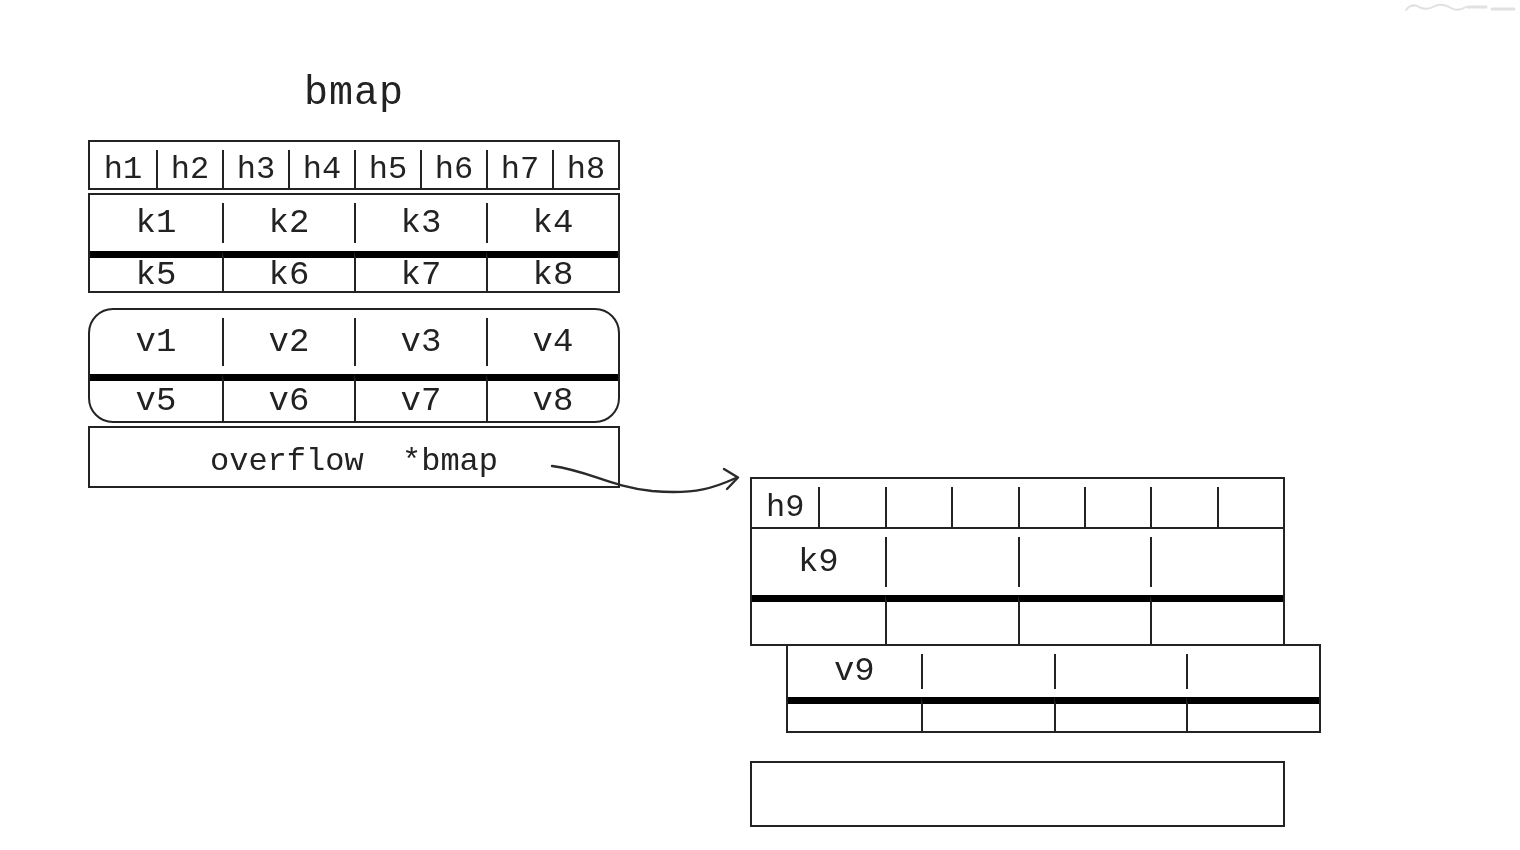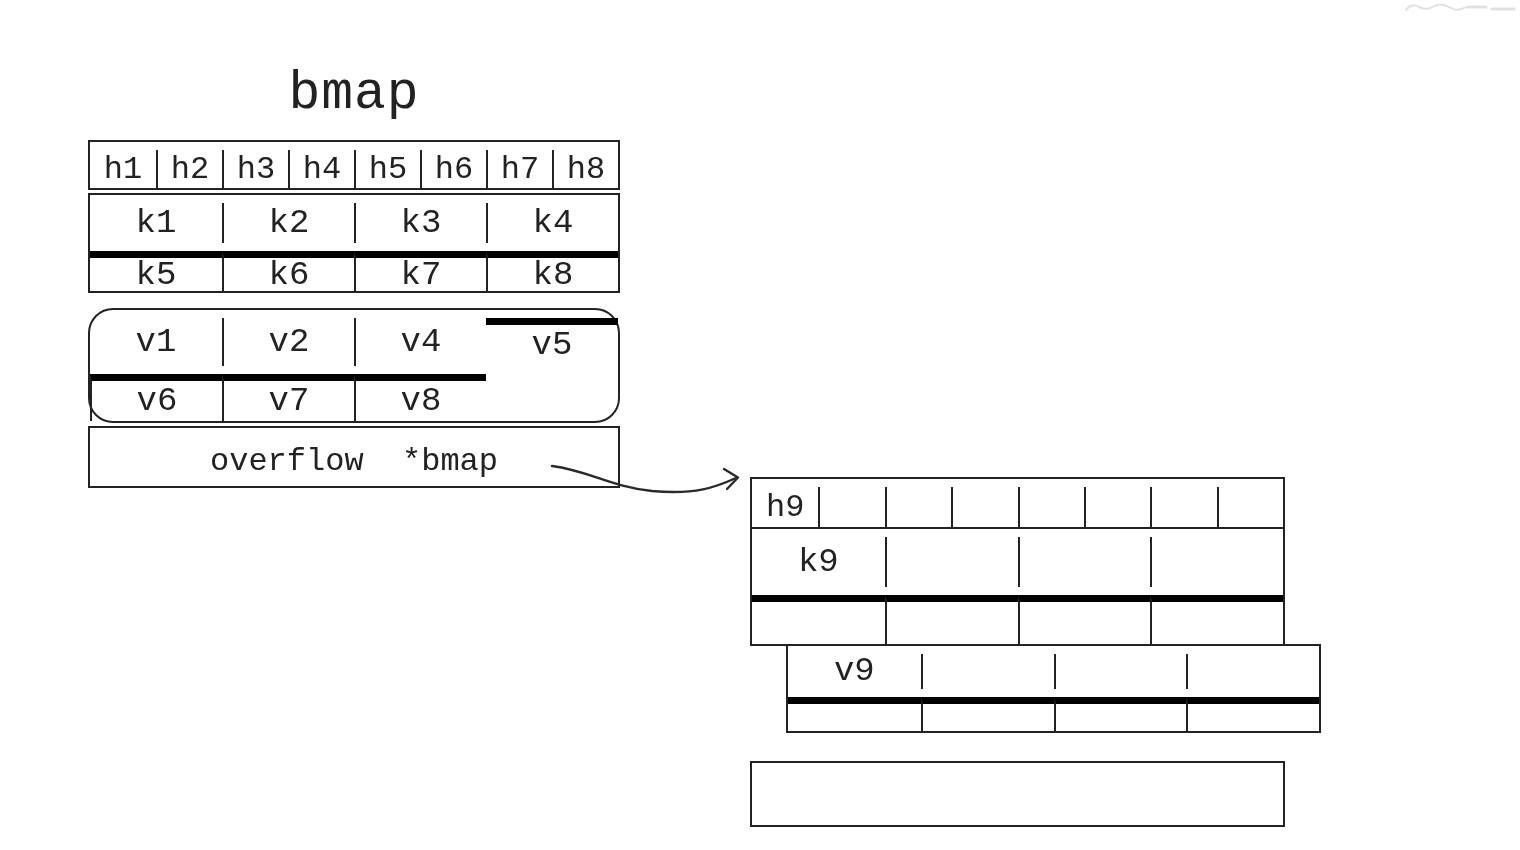--- a/index.html
+++ b/index.html
@@ -11,21 +11,21 @@
     overflow: hidden;
     font-family: "Liberation Mono", "DejaVu Sans Mono", monospace;
     color: #222222;
   }
   .title {
     position: absolute;
     left: 88px;
     top: 58px;
     width: 532px;
     height: 72px;
-    font-size: 53px;
+    font-size: 40px;
     line-height: 72px;
     text-align: center;
     letter-spacing: 1px;
   }
   .block {
     position: absolute;
     border: 2px solid #232323;
     box-sizing: border-box;
     display: grid;
     background: #ffffff;
@@ -90,20 +90,21 @@
     <div class="cell bl">k4</div>
     <div class="cell bt">k5</div>
     <div class="cell bl bt">k6</div>
     <div class="cell bl bt">k7</div>
     <div class="cell bl bt">k8</div>
   </div>
 
   <div class="block lt-values">
     <div class="cell">v1</div>
     <div class="cell bl">v2</div>
+    <div class="cell bl">v3</div>
     <div class="cell bl">v4</div>
     <div class="cell bt">v5</div>
     <div class="cell bl bt">v6</div>
     <div class="cell bl bt">v7</div>
     <div class="cell bl bt">v8</div>
   </div>
 
   <div class="block lt-overflow">
     <div class="cell ofl">overflow  *bmap</div>
   </div>

